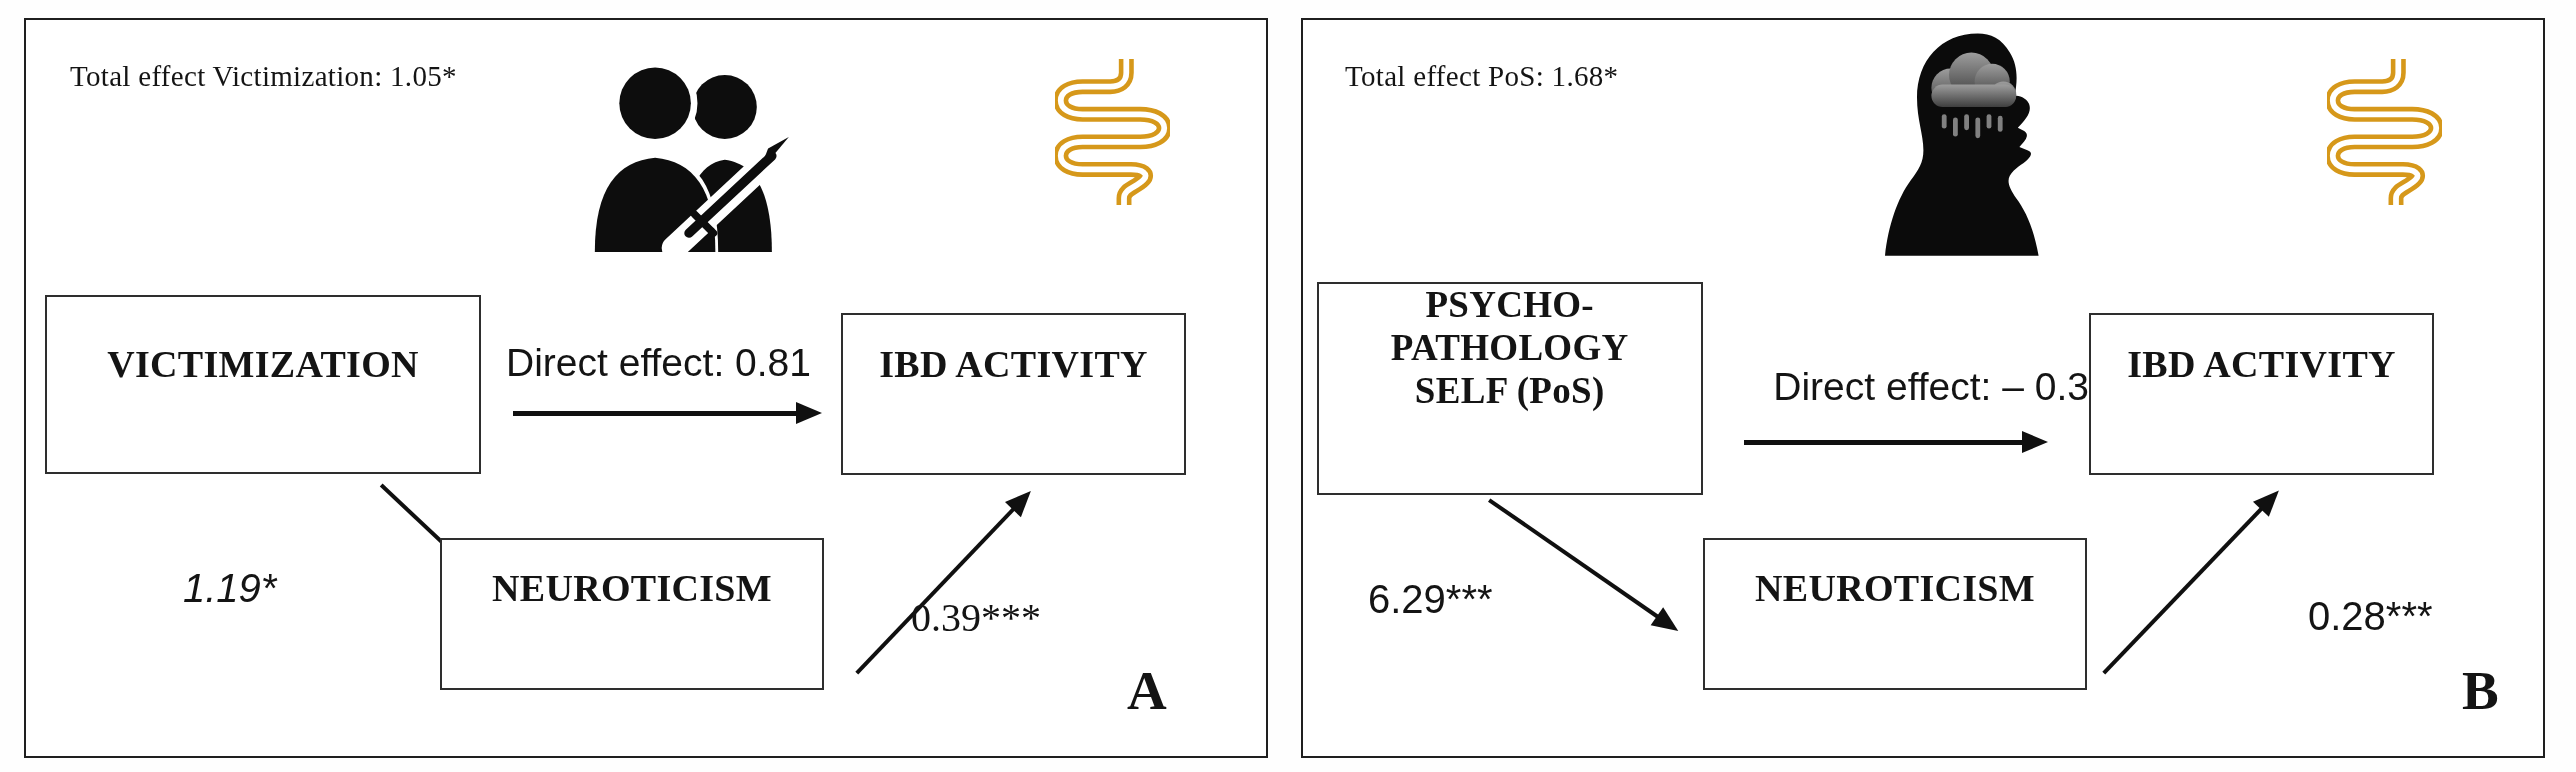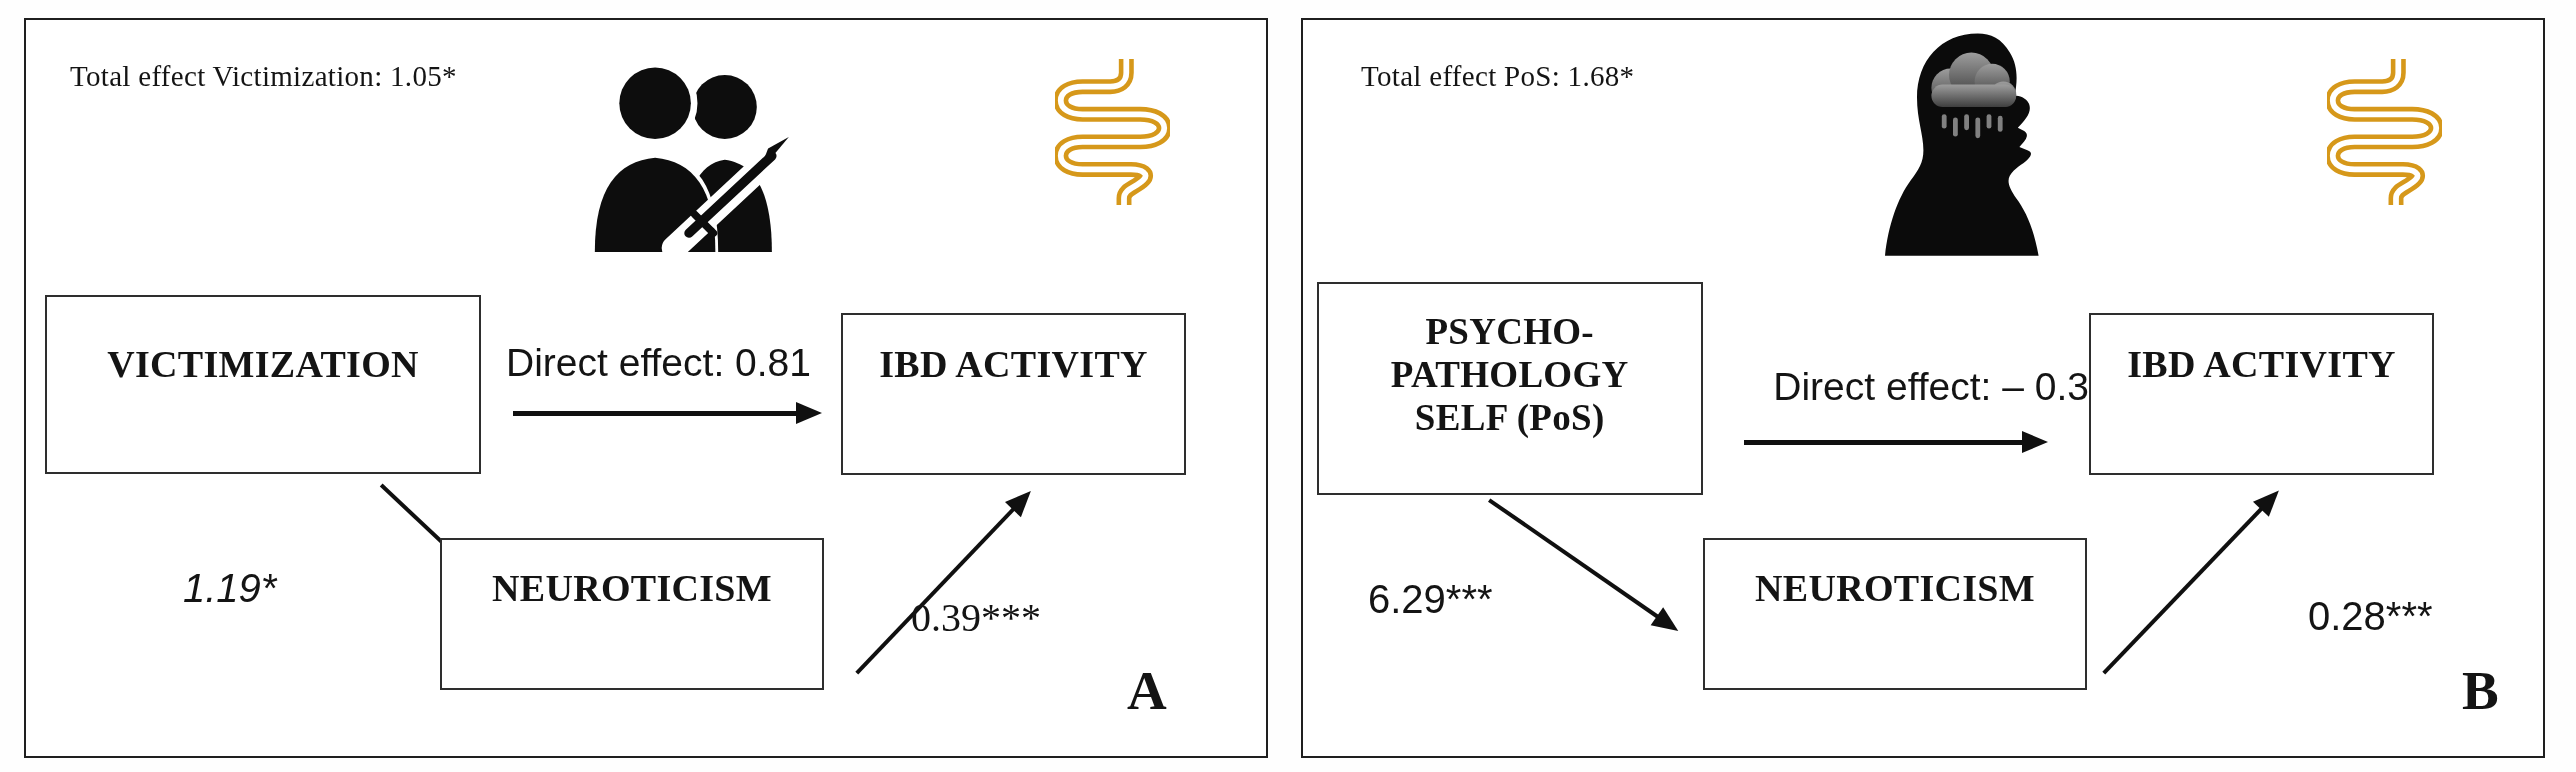--- a/index.html
+++ b/index.html
@@ -141,21 +141,21 @@
       <div class="shaft"></div>
         <div class="head"></div>
     </div>
     <div class="coef" style="left:885px;top:574px;font-family:Liberation Serif, serif;">0.39***</div>
 
     <div class="panel-letter" style="left:1101px;top:639px;">A</div>
   </div>
 
   <div class="panel" id="panel-b">
 
-    <div class="total-effect" style="left:58px;top:40px;">Total effect PoS: 1.68*</div>
+    <div class="total-effect" style="left:42px;top:40px;">Total effect PoS: 1.68*</div>
 
     <div class="icon" style="left:559px;top:6.8px;width:238px;height:232px;">
       <svg viewBox="0 0 130 145" preserveAspectRatio="xMidYMid meet" aria-hidden="true">
         <defs>
           <linearGradient id="cloudg" x1="0" y1="0" x2="0" y2="1">
             <stop offset="0" stop-color="#9d9d9d"></stop>
             <stop offset="1" stop-color="#3f3f3f"></stop>
           </linearGradient>
         </defs>
         <path fill="#0b0b0b" d="M63,4 C40,4 25,21 25,44 C25,58 29,67 29,77 C29,85 26,89 21,96
@@ -181,21 +181,21 @@
       </svg>
     </div>
 
     <div class="icon" style="left:1024px;top:24px;width:115px;height:175px;">
       <svg viewBox="0 0 100 132" preserveAspectRatio="xMidYMid meet" aria-hidden="true">
         <path d="M62,3 L62,15 C62,23 56,27 48,27 L24,27 C13,27 5,31.5 5,39 C5,46.5 13,51 24,51 L74,51 C86,51 95,55.5 95,63 C95,70.5 86,75 74,75 L24,75 C13,75 5,79.5 5,87 C5,94.5 13,99 24,99 L66,99 C76,99 82,103 77,108 C70,115 60,116 60,124 L60,130" fill="none" stroke="#D6981A" stroke-width="13" stroke-linejoin="round"></path>
         <path d="M62,3 L62,15 C62,23 56,27 48,27 L24,27 C13,27 5,31.5 5,39 C5,46.5 13,51 24,51 L74,51 C86,51 95,55.5 95,63 C95,70.5 86,75 74,75 L24,75 C13,75 5,79.5 5,87 C5,94.5 13,99 24,99 L66,99 C76,99 82,103 77,108 C70,115 60,116 60,124 L60,130" fill="none" stroke="#ffffff" stroke-width="5" stroke-linejoin="round"></path>
       </svg>
     </div>
 
-    <div class="node" style="left:13.7px;top:262px;width:386px;height:213px;padding-top:27px;font-size:37px;">
+    <div class="node" style="left:13.7px;top:262px;width:386px;height:213px;font-size:37px;">
       <span class="bline">PSYCHO-</span>
       <span class="bline">PATHOLOGY</span>
       <span class="bline">SELF (PoS)</span>
     </div>
 
     <div class="direct-label" style="left:420px;top:345px;width:438px;">Direct effect: – 0.33</div>
     <div class="arrow" style="left:441px;top:410px;width:304px;">
       <div class="shaft"></div>
         <div class="head"></div>
     </div>

